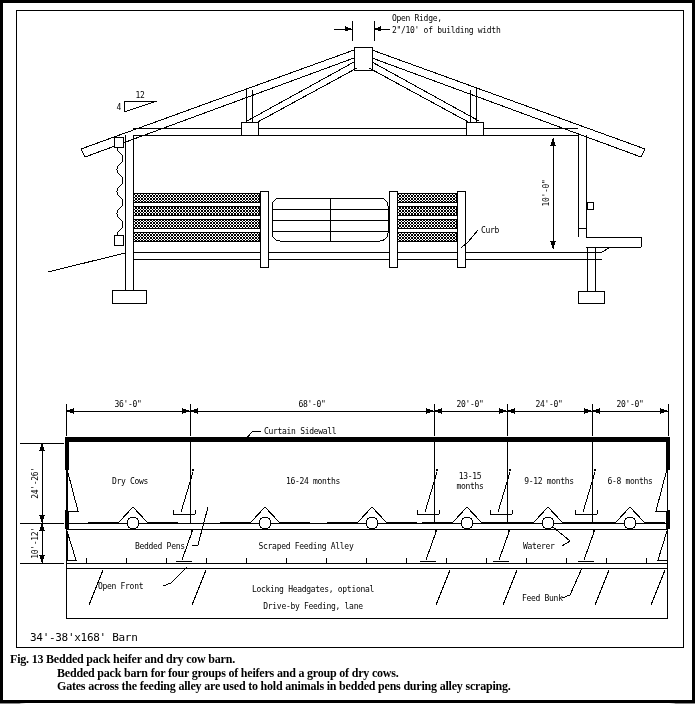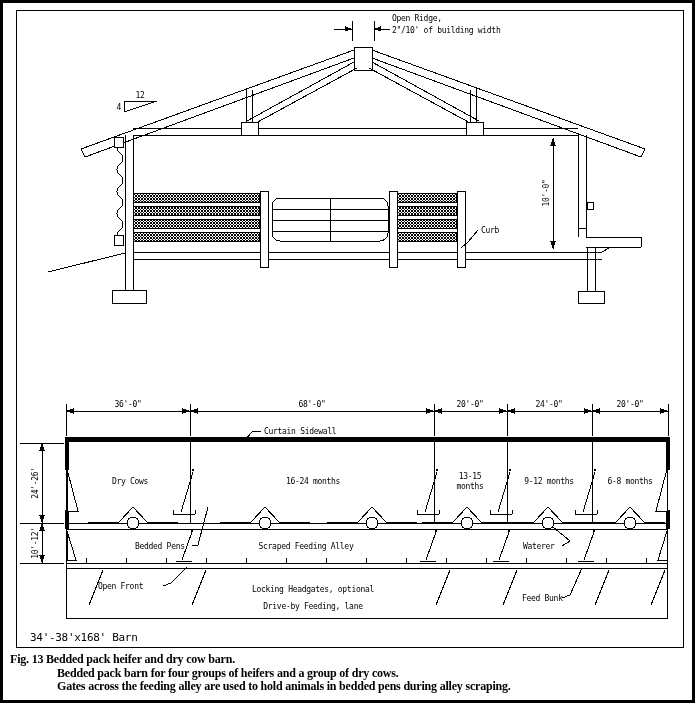--- a/index.html
+++ b/index.html
@@ -1,16 +1,16 @@
 <!DOCTYPE html>
 <html><head>
 <meta charset="utf-8">
 <style>
   html,body{margin:0;padding:0;background:#888;}
-  #page{position:relative;width:695px;height:704px;background:#fff;margin:0 auto;}
+  #page{position:relative;width:695px;height:704px;background:#fff;margin:0 auto;border-radius:26px;}
   svg{position:absolute;left:0;top:0;}
   .ln{stroke:#000;fill:none;stroke-width:1;}
   .thk{fill:#000;stroke:none;}
   .wht{fill:#fff;stroke:#000;stroke-width:1;}
   .blk{fill:#000;stroke:none;}
   .t{font-family:"DejaVu Sans Mono",monospace;font-size:8px;letter-spacing:-0.3px;fill:#000;}
   .tb{font-family:"DejaVu Sans Mono",monospace;font-size:11px;letter-spacing:-0.3px;fill:#000;}
   .cap{font-family:"Liberation Serif",serif;font-weight:bold;font-size:12px;letter-spacing:-0.2px;fill:#000;}
 </style>
 </head>

